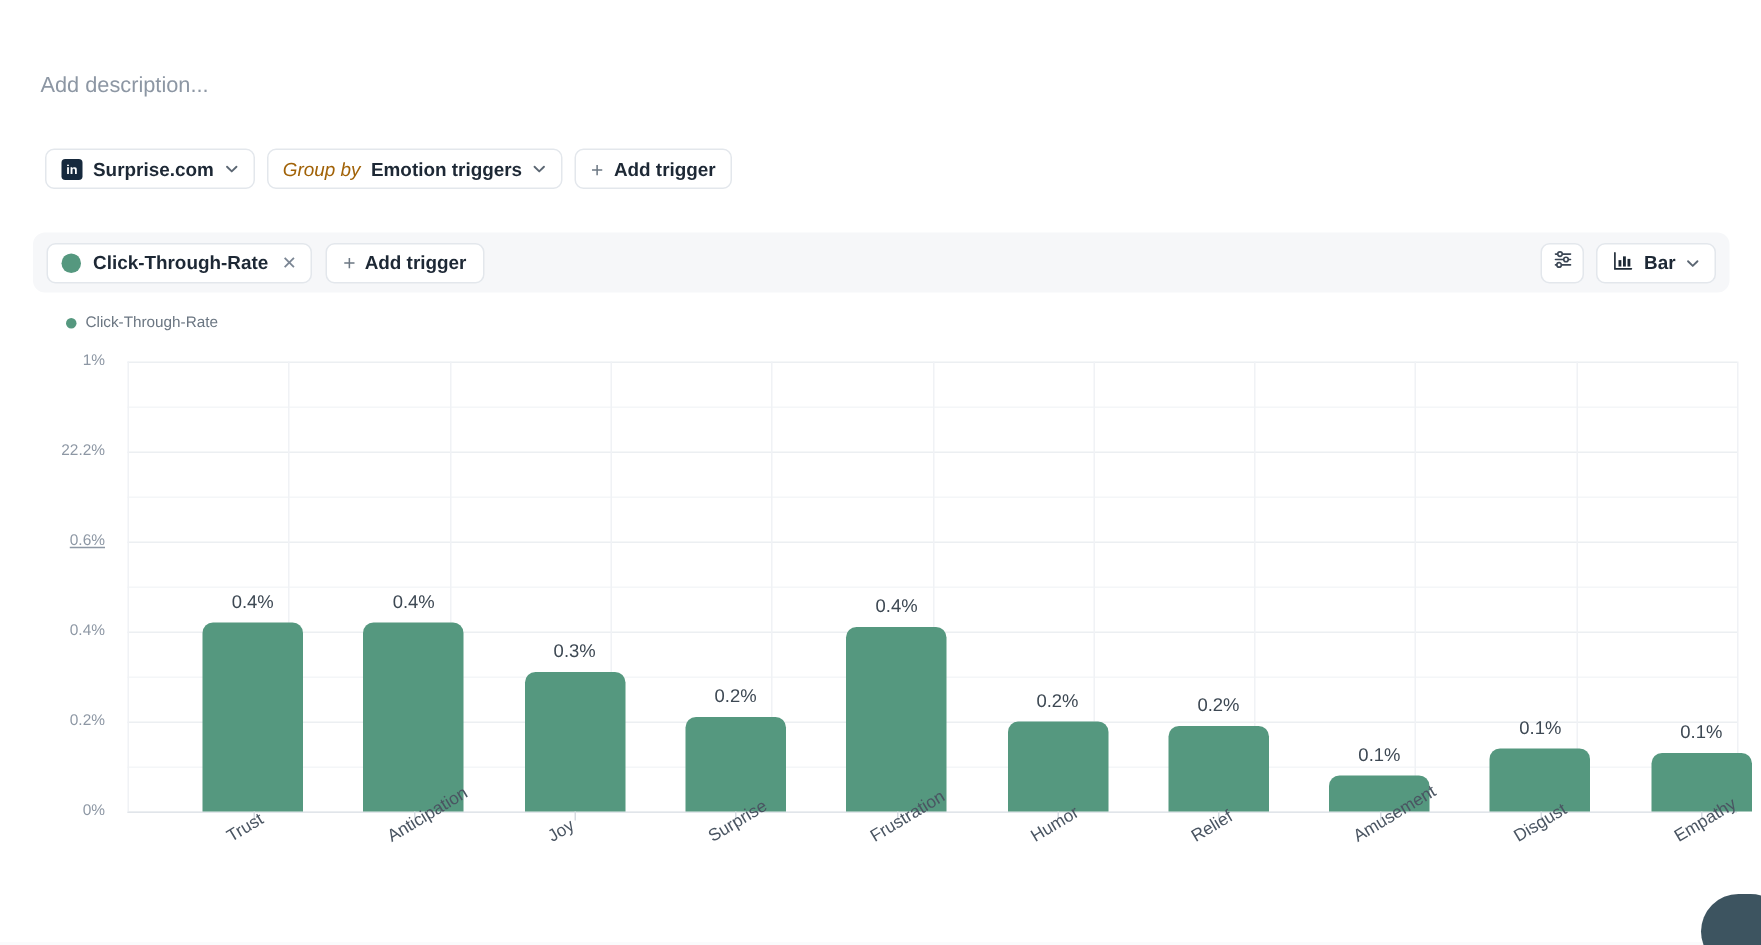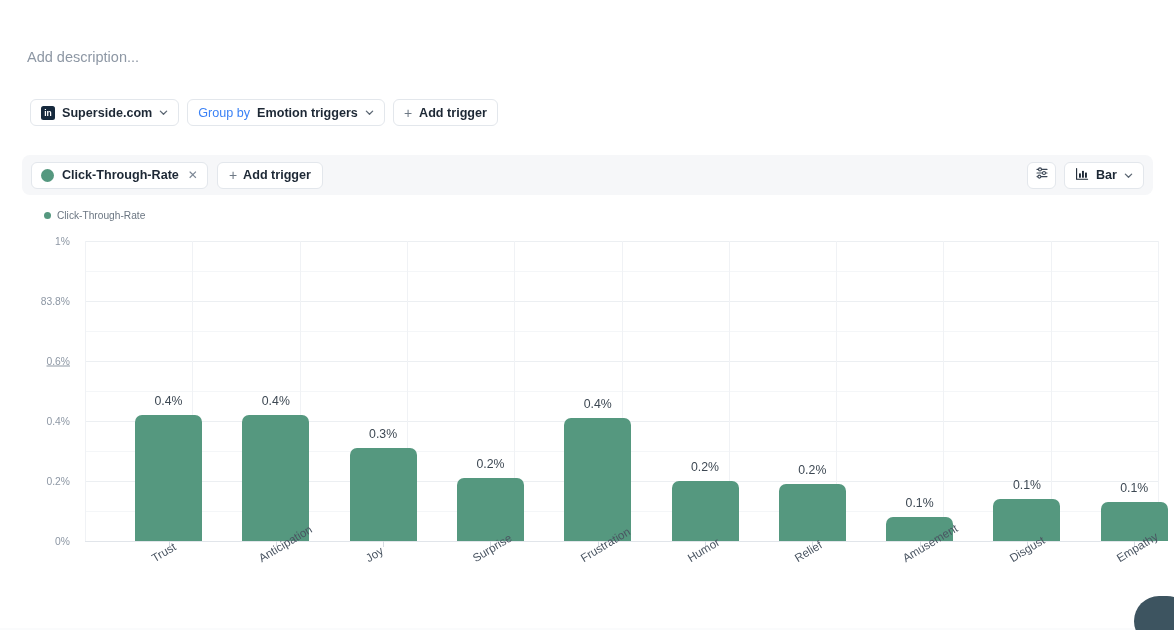--- a/index.html
+++ b/index.html
@@ -24,21 +24,21 @@
 
   
   .toolbar { position: absolute; left: 30px; top: 99px; display: flex; align-items: center; gap: 8px; }
   .pill {
     display: flex; align-items: center; gap: 7px;
     height: 27px; padding: 0 10px;
     border: 1px solid #e3e7ec; border-radius: 6px; background: #fff;
     font-size: 12.6px; color: #1d2835; font-weight: 600;
     white-space: nowrap; cursor: pointer;
   }
-  .pill .muted { color: #3b82f6; font-weight: 500; }
+  .pill .muted { color: #a16207; font-weight: 500; font-style: italic; }
   .chev { width: 9px; height: 9px; flex: 0 0 auto; color: #5c6773; }
   .chev svg { display: block; }
   .li-icon {
     width: 14px; height: 14px; border-radius: 2.5px; background: #16293d;
     color: #fff; font-size: 8.5px; font-weight: 700; line-height: 14px; text-align: center;
     font-family: "Liberation Sans", sans-serif;
   }
   .cal-icon { width: 13px; height: 13px; color: #7b8694; }
   .plus { font-size: 14px; color: #6e7985; font-weight: 400; line-height: 1; }
 
@@ -109,21 +109,21 @@
 </head>
 <body>
 
 <div class="page">
 
   <div class="subtitle">Add description...</div>
 
   <div class="toolbar">
     <div class="pill">
       <span class="li-icon">in</span>
-      <span>Superside.com</span>
+      <span>Surprise.com</span>
       <span class="chev">
         <svg viewBox="0 0 10 10">
             <path d="M1.5 3.5 L5 7 L8.5 3.5" fill="none" stroke="currentColor" stroke-width="1.4" stroke-linecap="round" stroke-linejoin="round"></path>
           </svg>
       </span>
     </div>
 
 
     <div class="pill">
       <span class="muted">Group by</span>
@@ -190,21 +190,21 @@
   <div class="chart" id="chart">
       <div class="gridline" style="top: 541px;"></div>
       <div class="ylabel" style="left: 26px; top: 541px;">0%</div>
       <div class="gridline" style="top: 481px;"></div>
       <div class="ylabel" style="left: 26px; top: 481px;">0.2%</div>
       <div class="gridline" style="top: 421px;"></div>
       <div class="ylabel" style="left: 26px; top: 421px;">0.4%</div>
       <div class="gridline" style="top: 361px;"></div>
       <div class="ylabel" style="left: 26px; top: 361px; text-decoration: underline;">0.6%</div>
       <div class="gridline" style="top: 301px;"></div>
-      <div class="ylabel" style="left: 26px; top: 301px;">83.8%</div>
+      <div class="ylabel" style="left: 26px; top: 301px;">22.2%</div>
       <div class="gridline" style="top: 241px;"></div>
       <div class="ylabel" style="left: 26px; top: 241px;">1%</div>
       <div class="gridline minor" style="top: 511px;"></div>
       <div class="gridline minor" style="top: 451px;"></div>
       <div class="gridline minor" style="top: 391px;"></div>
       <div class="gridline minor" style="top: 331px;"></div>
       <div class="gridline minor" style="top: 271px;"></div>
       <div class="vline" style="left: 85px;"></div>
       <div class="vline" style="left: 192.3px;"></div>
       <div class="vline" style="left: 299.6px;"></div>

